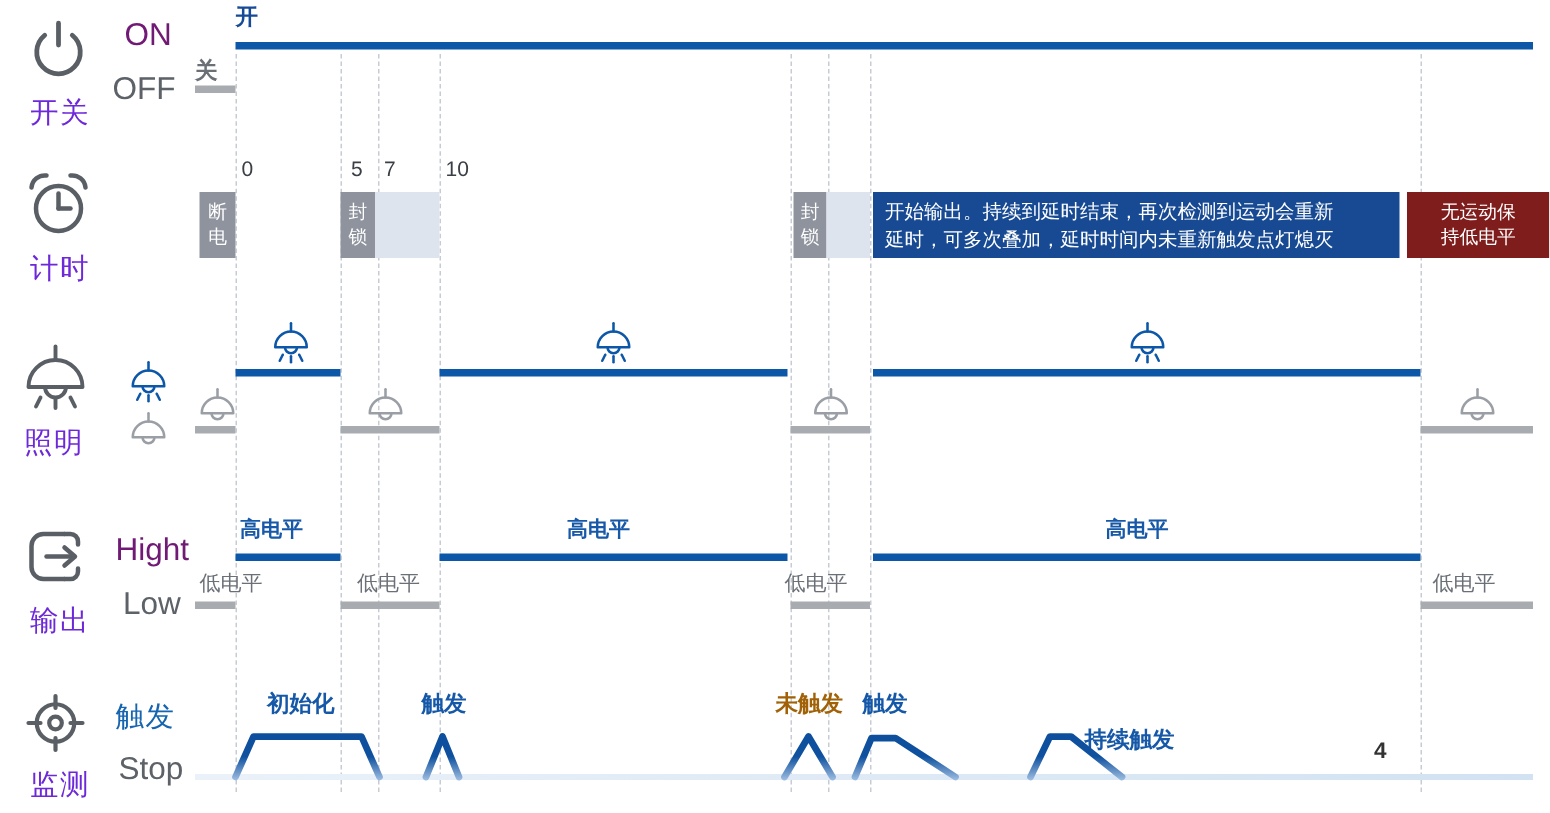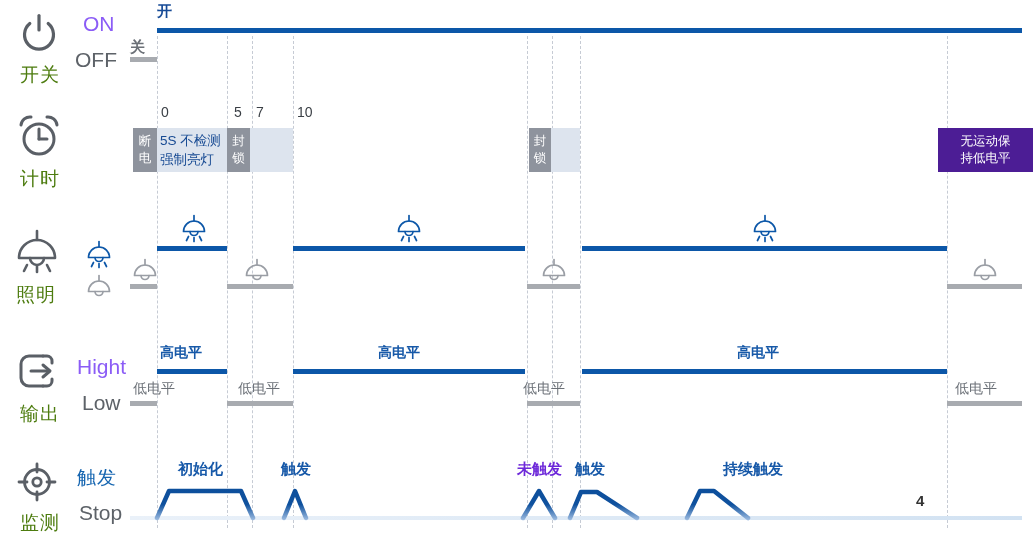--- a/index.html
+++ b/index.html
@@ -2,22 +2,22 @@
 <html><head>
 <meta charset="utf-8">
 <style>
   html,body{margin:0;padding:0;background:#fff;}
   #stage{
     position:relative;width:1033px;height:542px;background:#ffffff;
     font-family:"Liberation Sans","DejaVu Sans",sans-serif;
     overflow:hidden;
   }
   .abs{position:absolute;}
-  .hdr{font-size:19px;color:#4d7c0f;letter-spacing:1px;}
-  .legend-blue{font-size:21px;color:#8b5cf6;}
+  .hdr{font-size:19px;color:#6d28d9;letter-spacing:1px;}
+  .legend-blue{font-size:21px;color:#701a75;}
   .legend-gray{font-size:21px;color:#5d6268;}
   .legend-blue-cn{font-size:19px;color:#1565b0;letter-spacing:1px;}
   svg{display:block;}
 </style>
 </head>
 <body>
 
 <div id="stage">
 
   <div id="grid-layer" class="abs" style="left:0;top:0;width:100%;height:100%;">
@@ -26,29 +26,29 @@
       <div style="position: absolute; left: 252px; top: 36px; width: 0px; height: 492px; border-left: 1px dashed rgb(198, 203, 212);"></div>
       <div style="position: absolute; left: 293px; top: 36px; width: 0px; height: 492px; border-left: 1px dashed rgb(198, 203, 212);"></div>
       <div style="position: absolute; left: 527px; top: 36px; width: 0px; height: 492px; border-left: 1px dashed rgb(198, 203, 212);"></div>
       <div style="position: absolute; left: 552px; top: 36px; width: 0px; height: 492px; border-left: 1px dashed rgb(198, 203, 212);"></div>
       <div style="position: absolute; left: 580px; top: 36px; width: 0px; height: 492px; border-left: 1px dashed rgb(198, 203, 212);"></div>
       <div style="position: absolute; left: 947px; top: 36px; width: 0px; height: 492px; border-left: 1px dashed rgb(198, 203, 212);"></div>
     </div>
   <div id="band-layer" class="abs" style="left:0;top:0;width:100%;height:100%;">
       <div style="position: absolute; left: 133px; top: 128px; width: 24px; height: 44px; display: flex; flex-direction: column; justify-content: center; white-space: pre; box-sizing: border-box; line-height: 17px; background: rgb(142, 147, 157); color: rgb(255, 255, 255); font-size: 12.5px; align-items: center; text-align: center;">断
 电</div>
-      <div style="position: absolute; left: 157px; top: 128px; width: 70px; height: 44px; display: flex; flex-direction: column; justify-content: center; white-space: pre; box-sizing: border-box; line-height: 19px; background: rgb(221, 228, 238); color: rgb(23, 74, 147); font-size: 13.5px; align-items: flex-start; padding-left: 3px;">5S 不检测
-强制亮灯</div>
       <div style="position: absolute; left: 227px; top: 128px; width: 23px; height: 44px; display: flex; flex-direction: column; justify-content: center; white-space: pre; box-sizing: border-box; line-height: 17px; background: rgb(142, 147, 157); color: rgb(255, 255, 255); font-size: 12.5px; align-items: center; text-align: center;">封
 锁</div>
       <div style="position: absolute; left: 250px; top: 128px; width: 43px; height: 44px; display: flex; flex-direction: column; justify-content: center; white-space: pre; box-sizing: border-box; line-height: 19px; background: rgb(221, 228, 238); color: rgb(23, 74, 147); font-size: 13.5px;"></div>
       <div style="position: absolute; left: 529px; top: 128px; width: 22px; height: 44px; display: flex; flex-direction: column; justify-content: center; white-space: pre; box-sizing: border-box; line-height: 17px; background: rgb(142, 147, 157); color: rgb(255, 255, 255); font-size: 12.5px; align-items: center; text-align: center;">封
 锁</div>
       <div style="position: absolute; left: 551px; top: 128px; width: 29px; height: 44px; display: flex; flex-direction: column; justify-content: center; white-space: pre; box-sizing: border-box; line-height: 19px; background: rgb(221, 228, 238); color: rgb(23, 74, 147); font-size: 13.5px;"></div>
-      <div style="position: absolute; left: 938px; top: 128px; width: 95px; height: 44px; display: flex; flex-direction: column; justify-content: center; white-space: pre; box-sizing: border-box; line-height: 17px; background: #4c1d95; color: rgb(255, 255, 255); font-size: 12.5px; align-items: center; text-align: center;">无运动保
+      <div style="position: absolute; left: 582px; top: 128px; width: 351px; height: 44px; display: flex; flex-direction: column; justify-content: center; white-space: pre; box-sizing: border-box; line-height: 19px; background: rgb(23, 74, 147); color: rgb(255, 255, 255); font-size: 13px; align-items: flex-start; padding-left: 8px;">开始输出。持续到延时结束，再次检测到运动会重新
+延时，可多次叠加，延时时间内未重新触发点灯熄灭</div>
+      <div style="position: absolute; left: 938px; top: 128px; width: 95px; height: 44px; display: flex; flex-direction: column; justify-content: center; white-space: pre; box-sizing: border-box; line-height: 17px; background: #7f1d1d; color: rgb(255, 255, 255); font-size: 12.5px; align-items: center; text-align: center;">无运动保
 持低电平</div>
     </div>
   <div id="wave-layer" class="abs" style="left:0;top:0;width:100%;height:100%;">
       <div style="position: absolute; left: 130px; top: 57px; width: 27px; height: 5px; background: rgb(168, 171, 176);"></div>
       <div style="position: absolute; left: 157px; top: 28px; width: 865px; height: 5px; background: rgb(12, 87, 168);"></div>
       <div style="position: absolute; left: 130px; top: 284px; width: 27px; height: 5px; background: rgb(168, 171, 176);"></div>
       <div style="position: absolute; left: 157px; top: 246px; width: 70px; height: 5px; background: rgb(12, 87, 168);"></div>
       <div style="position: absolute; left: 227px; top: 284px; width: 66px; height: 5px; background: rgb(168, 171, 176);"></div>
       <div style="position: absolute; left: 293px; top: 246px; width: 232px; height: 5px; background: rgb(12, 87, 168);"></div>
       <div style="position: absolute; left: 527px; top: 284px; width: 53px; height: 5px; background: rgb(168, 171, 176);"></div>
@@ -146,23 +146,23 @@
       <div style="position: absolute; left: 130px; top: 38px; font-size: 15px; font-weight: 600; color: rgb(107, 112, 119);">关</div>
       <div style="position: absolute; left: 133px; top: 380px; font-size: 14px; font-weight: 400; color: rgb(107, 112, 119);">低电平</div>
       <div style="position: absolute; left: 160px; top: 344px; font-size: 14px; font-weight: 600; color: rgb(23, 89, 168);">高电平</div>
       <div style="position: absolute; left: 238px; top: 380px; font-size: 14px; font-weight: 400; color: rgb(107, 112, 119);">低电平</div>
       <div style="position: absolute; left: 378px; top: 344px; font-size: 14px; font-weight: 600; color: rgb(23, 89, 168);">高电平</div>
       <div style="position: absolute; left: 523px; top: 380px; font-size: 14px; font-weight: 400; color: rgb(107, 112, 119);">低电平</div>
       <div style="position: absolute; left: 737px; top: 344px; font-size: 14px; font-weight: 600; color: rgb(23, 89, 168);">高电平</div>
       <div style="position: absolute; left: 955px; top: 380px; font-size: 14px; font-weight: 400; color: rgb(107, 112, 119);">低电平</div>
       <div style="position: absolute; left: 178px; top: 460px; font-size: 15px; font-weight: 600; color: rgb(22, 88, 168);">初始化</div>
       <div style="position: absolute; left: 281px; top: 460px; font-size: 15px; font-weight: 600; color: rgb(22, 88, 168);">触发</div>
-      <div style="position: absolute; left: 517px; top: 460px; font-size: 15px; font-weight: 600; color: #6d28d9; text-align: center;">未触发</div>
+      <div style="position: absolute; left: 517px; top: 460px; font-size: 15px; font-weight: 600; color: #a16207; text-align: center;">未触发</div>
       <div style="position: absolute; left: 575px; top: 460px; font-size: 15px; font-weight: 600; color: rgb(22, 88, 168);">触发</div>
-      <div style="position: absolute; left: 681px; top: 460px; font-size: 15px; font-weight: 600; color: rgb(22, 88, 168); margin-left: 42px;">持续触发</div>
+      <div style="position: absolute; left: 681px; top: 484px; font-size: 15px; font-weight: 600; color: rgb(22, 88, 168); margin-left: 42px;">持续触发</div>
       <div style="position: absolute; left: 916px; top: 492px; font-size: 15px; font-weight: 600; color: rgb(51, 51, 51);">4</div>
     </div>
 
   <svg id="pulse-svg" class="abs" style="left:0;top:0;" width="1033" height="542" viewBox="0 0 1033 542">
     <defs>
       <linearGradient id="pulse-grad" gradientUnits="userSpaceOnUse" x1="0" y1="488" x2="0" y2="521">
         <stop offset="0" stop-color="#0d4f9c"></stop>
         <stop offset="0.5" stop-color="#0f519e"></stop>
         <stop offset="1" stop-color="#a6c2e4"></stop>
       </linearGradient>

